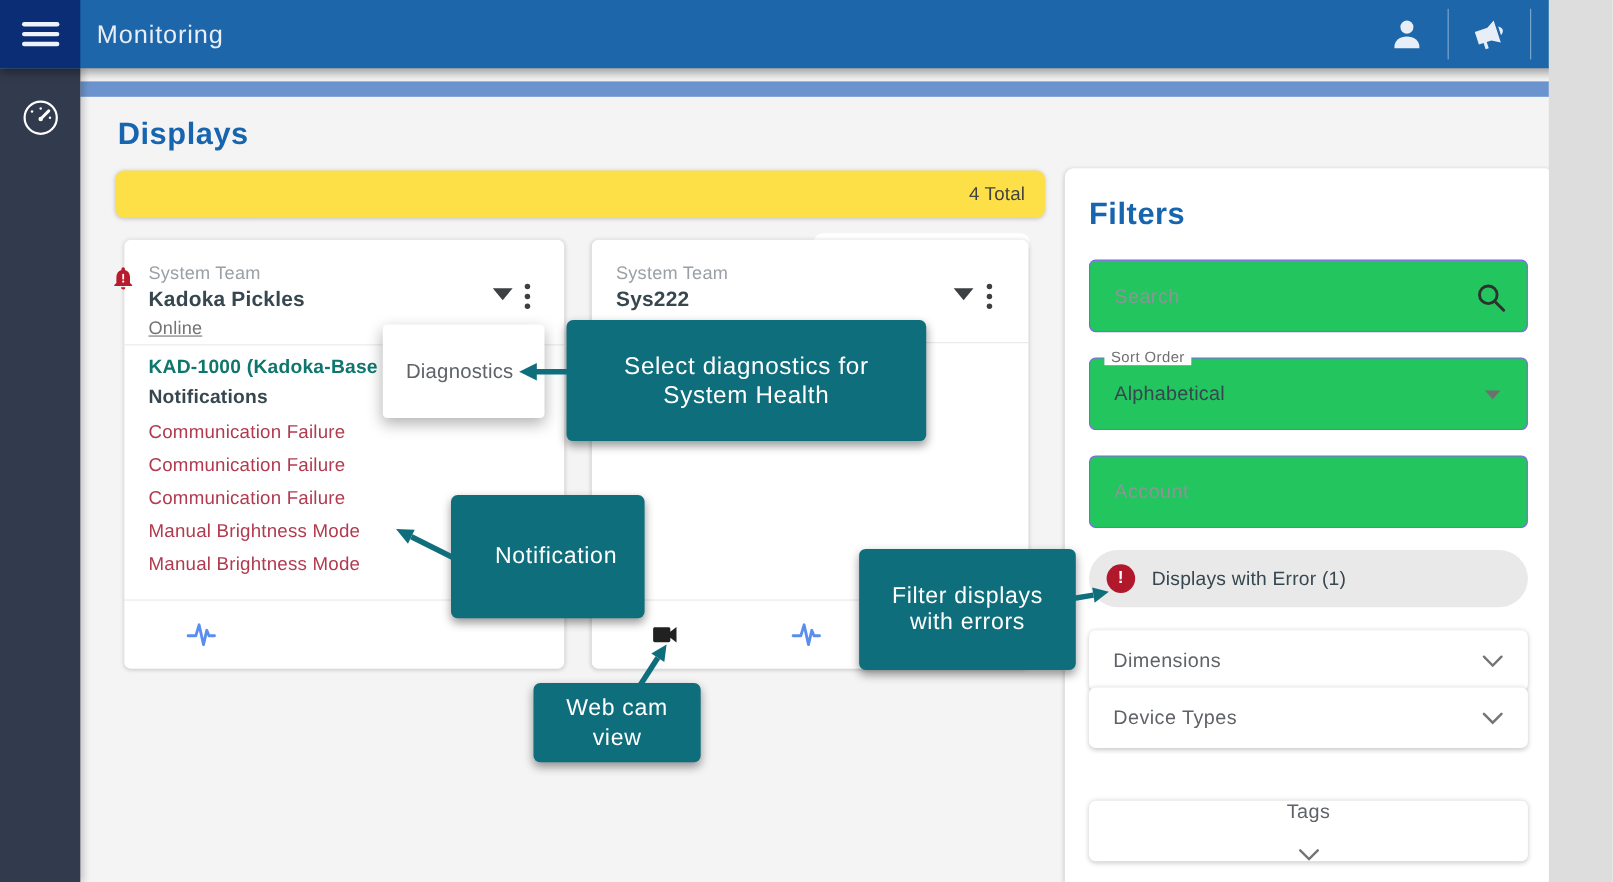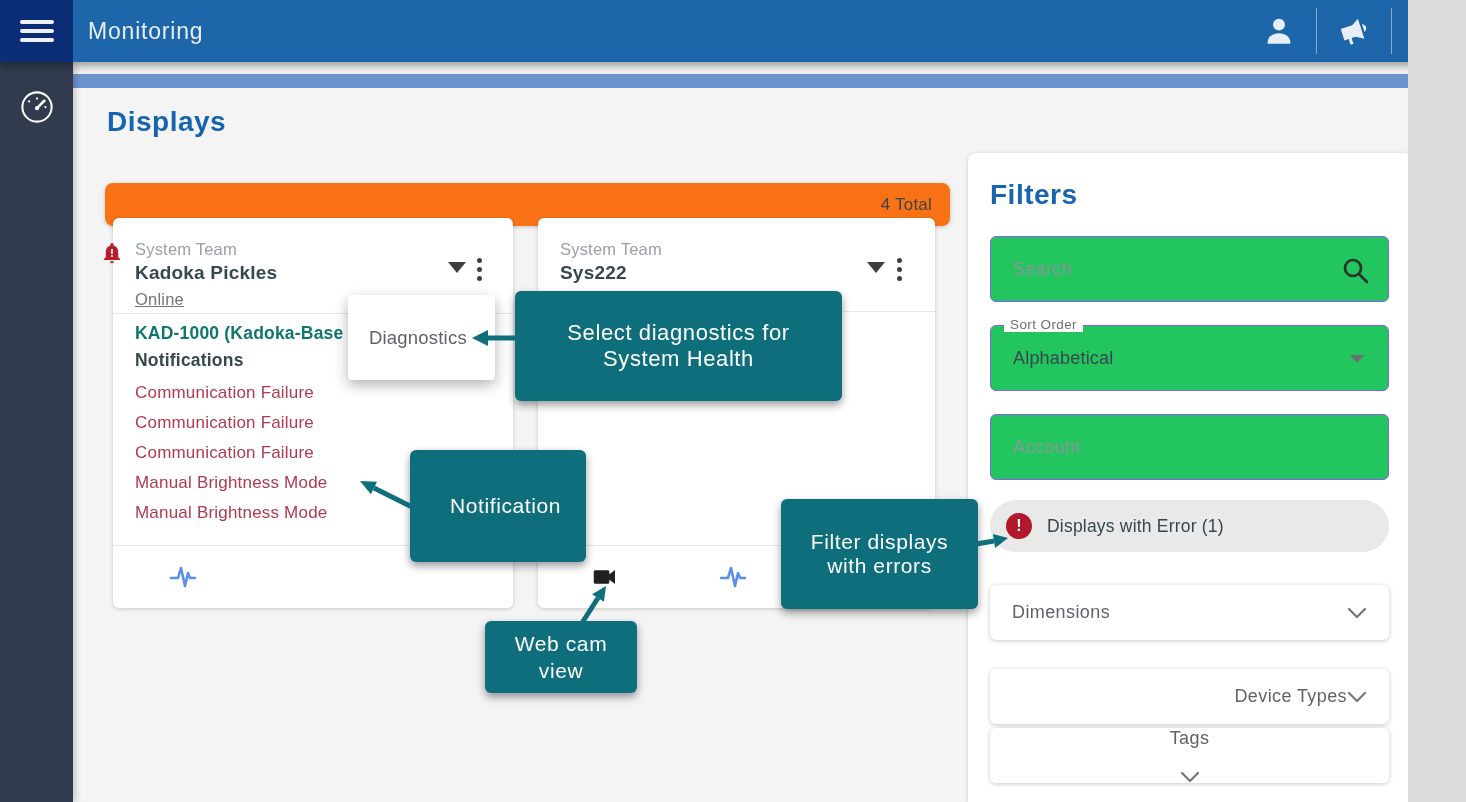--- a/index.html
+++ b/index.html
@@ -21,23 +21,23 @@
   .accent-strip { position:absolute; left:73px; top:74px; width:1393px; height:14px; background:#6b94ce; z-index:5; }
 
   
   .sidebar { position:absolute; left:0; top:62px; width:73px; height:740px; background:#323b4e; z-index:20;
              box-shadow:3px 0 6px rgba(0,0,0,.18); }
   .sidebar-item { width:73px; height:70px; display:flex; align-items:center; justify-content:center; margin-top:10px; cursor:pointer; }
 
   
   .page-title { position:absolute; left:107px; top:106px; font-size:28px; font-weight:bold; color:#1765af; letter-spacing:.5px; }
 
-  .total-bar { position:absolute; left:105px; top:155px; width:845px; height:43px; background:#f97316; border-radius:8px;
+  .total-bar { position:absolute; left:105px; top:155px; width:845px; height:43px; background:#fde047; border-radius:8px;
                box-shadow:0 1px 4px rgba(0,0,0,.2); display:flex; align-items:center; justify-content:flex-end;
-               padding-right:18px; font-size:17px; color:#424242; z-index:2;margin-top:28px; }
+               padding-right:18px; font-size:17px; color:#424242; z-index:2; }
 
   .notch { position:absolute; left:740px; top:212px; width:196px; height:14px; background:#fff;
            border-radius:8px 8px 0 0; z-index:1; }
 
   
   .card { position:absolute; background:#fff; border-radius:6px; box-shadow:0 1px 4px rgba(0,0,0,.18); z-index:2; }
   .card1 { left:113px; top:218px; width:400px; height:390px; }
   .card2 { left:538px; top:218px; width:397px; height:390px; }
   .card-team { position:absolute; left:22px; top:22px; font-size:16.5px; color:#9aa0a6; }
   .card-name { position:absolute; left:22px; top:44px; font-size:19px; font-weight:bold; color:#37474f; }
@@ -91,21 +91,21 @@
   .select-caret { position:absolute; right:24px; top:29px; width:0; height:0;
                   border-left:7px solid transparent; border-right:7px solid transparent; border-top:8px solid #6f6f6f; }
   .error-chip { position:absolute; left:22px; top:347px; width:399px; height:52px; background:#e9e9e9; border-radius:26px;
                 display:flex; align-items:center; cursor:pointer; }
   .error-badge { width:26px; height:26px; border-radius:50%; background:#b2182b; color:#fff; font-weight:bold;
                  font-size:16px; display:flex; align-items:center; justify-content:center; margin-left:16px; }
   .error-chip-label { margin-left:15px; font-size:17.5px; color:#37474f; }
   .accordion { position:absolute; left:22px; width:399px; height:55px; background:#fff; border-radius:6px;
                box-shadow:0 1px 5px rgba(0,0,0,.22); display:flex; align-items:center; justify-content:space-between;
                padding:0 22px; cursor:pointer; }
-  .acc-0 { top:432px; } .acc-1 { top:516px;justify-content:flex-end; } .acc-2 { top:575px;flex-direction:column; }
+  .acc-0 { top:420px; } .acc-1 { top:472px; } .acc-2 { top:575px;flex-direction:column; }
   .accordion .acc-label { font-size:18px; color:#5f6368; letter-spacing:.4px; }
 </style>
 </head>
 <body>
 
 <div class="screen">
 
   <div class="accent-strip"></div>
 
   <header class="appbar">

